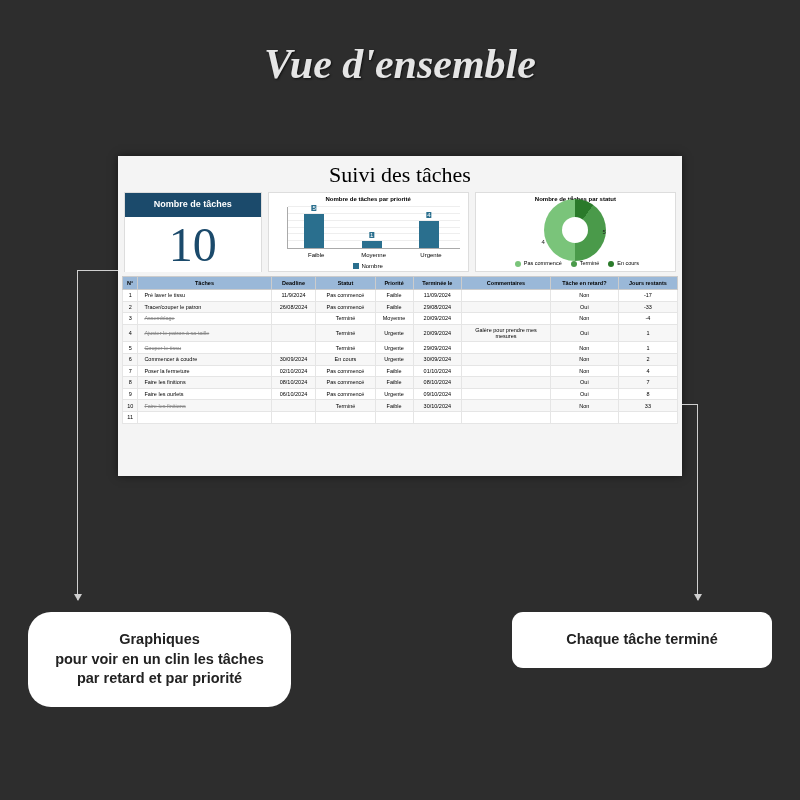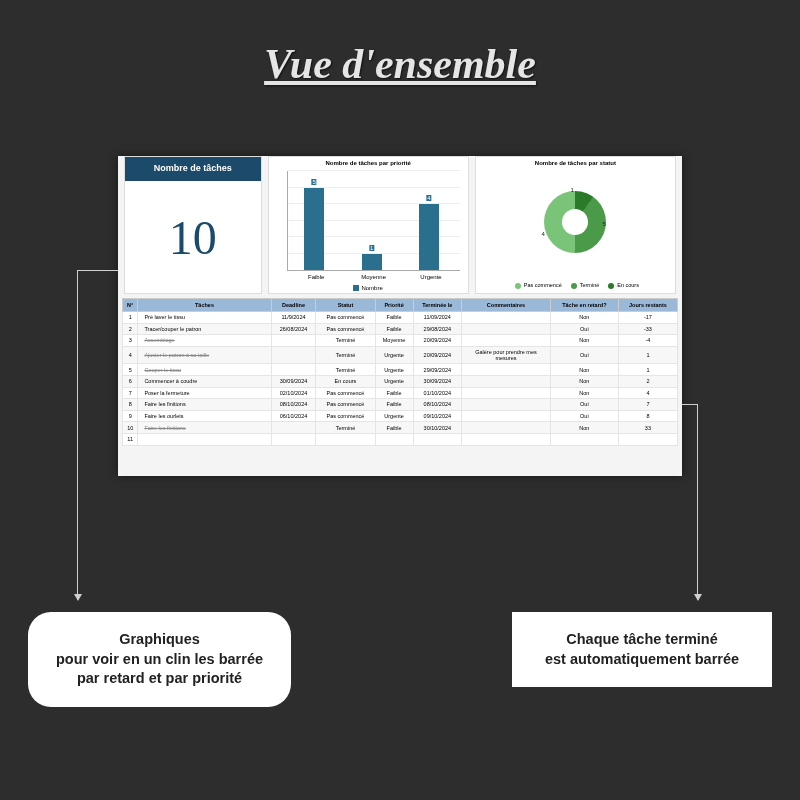--- a/index.html
+++ b/index.html
@@ -7,34 +7,33 @@
     width: 800px; height: 800px;
     background: #2d2d2d;
     font-family: -apple-system, "Segoe UI", Arial, sans-serif;
     position: relative; overflow: hidden;
   }
   .page-title {
     color: #e5e5e5; font-style: italic; font-weight: 700;
     font-size: 42px; text-align: center;
     padding-top: 40px; font-family: Georgia, serif;
     text-shadow: 1px 1px 2px #111;
-    text-decoration: underline;
   }
   .screenshot {
     position: absolute; left: 118px; top: 156px;
     width: 564px; height: 320px;
     background: #f4f4f4;
     box-shadow: 0 0 8px rgba(0,0,0,0.5);
   }
   .ss-title {
     font-family: Georgia, serif; font-size: 22px;
     text-align: center; padding: 6px 0 4px; background: #f4f4f4;
   }
   .ss-panels {
-    display: flex; height: 142px; gap: 6px; padding: 0 6px 4px;
+    display: flex; height: 84px; gap: 6px; padding: 0 6px 4px;
   }
   .panel {
     background: #fff; border: 1px solid #ddd; flex: 1; position: relative;
   }
   .panel.count { background: #1b4a6b; color: #fff; flex: 0.85; display:flex; flex-direction:column; }
   .count-label {
     font-size: 9px; font-weight: 600; text-align: center; padding: 6px 0;
   }
   .count-num {
     font-family: Georgia, serif; font-size: 48px; color: #1b4a6b;
@@ -77,20 +76,21 @@
     font-size:14.5px; font-weight:600; text-align:center; line-height:1.35;
     color:#222;
   }
 </style>
 </head>
 <body>
 
 <div class="page-title">Vue d'ensemble</div>
 
 <div class="screenshot">
+  <div class="ss-title">Suivi des tâches</div>
 
   <div class="ss-panels">
     <div class="panel count">
       <div class="count-label">Nombre de tâches</div>
       <div class="count-num">10</div>
     </div>
 
     <div class="panel" style="flex:1.25;">
       <div class="chart-title">Nombre de tâches par priorité</div>
       <div class="bar-area">
@@ -271,19 +271,18 @@
   </div>
 </div>
 
 <div class="arrow-line" style="left:77px; top:270px; height:330px;"></div>
 <div style="position:absolute;left:77px;top:270px;width:41px;height:1px;background:#cfcfcf;"></div>
 <div class="arrow-line" style="left:697px; top:404px; height:196px;"></div>
 <div style="position:absolute;left:682px;top:404px;width:15px;height:1px;background:#cfcfcf;"></div>
 
 <div class="callout" style="left:28px; top:612px; width:263px;border-radius:23px;">
   <div>Graphiques</div>
-  <div>pour voir en un clin les barrée</div>
+  <div>pour voir en un clin les tâches</div>
   <div>par retard et par priorité</div>
 </div>
-<div class="callout" style="left:512px; top:612px; width:260px;">
+<div class="callout" style="left:512px; top:612px; width:260px;border-radius:11px;">
   <div>Chaque tâche terminé</div>
-  <div>est automatiquement barrée</div>
 </div>
 
 </body></html>

